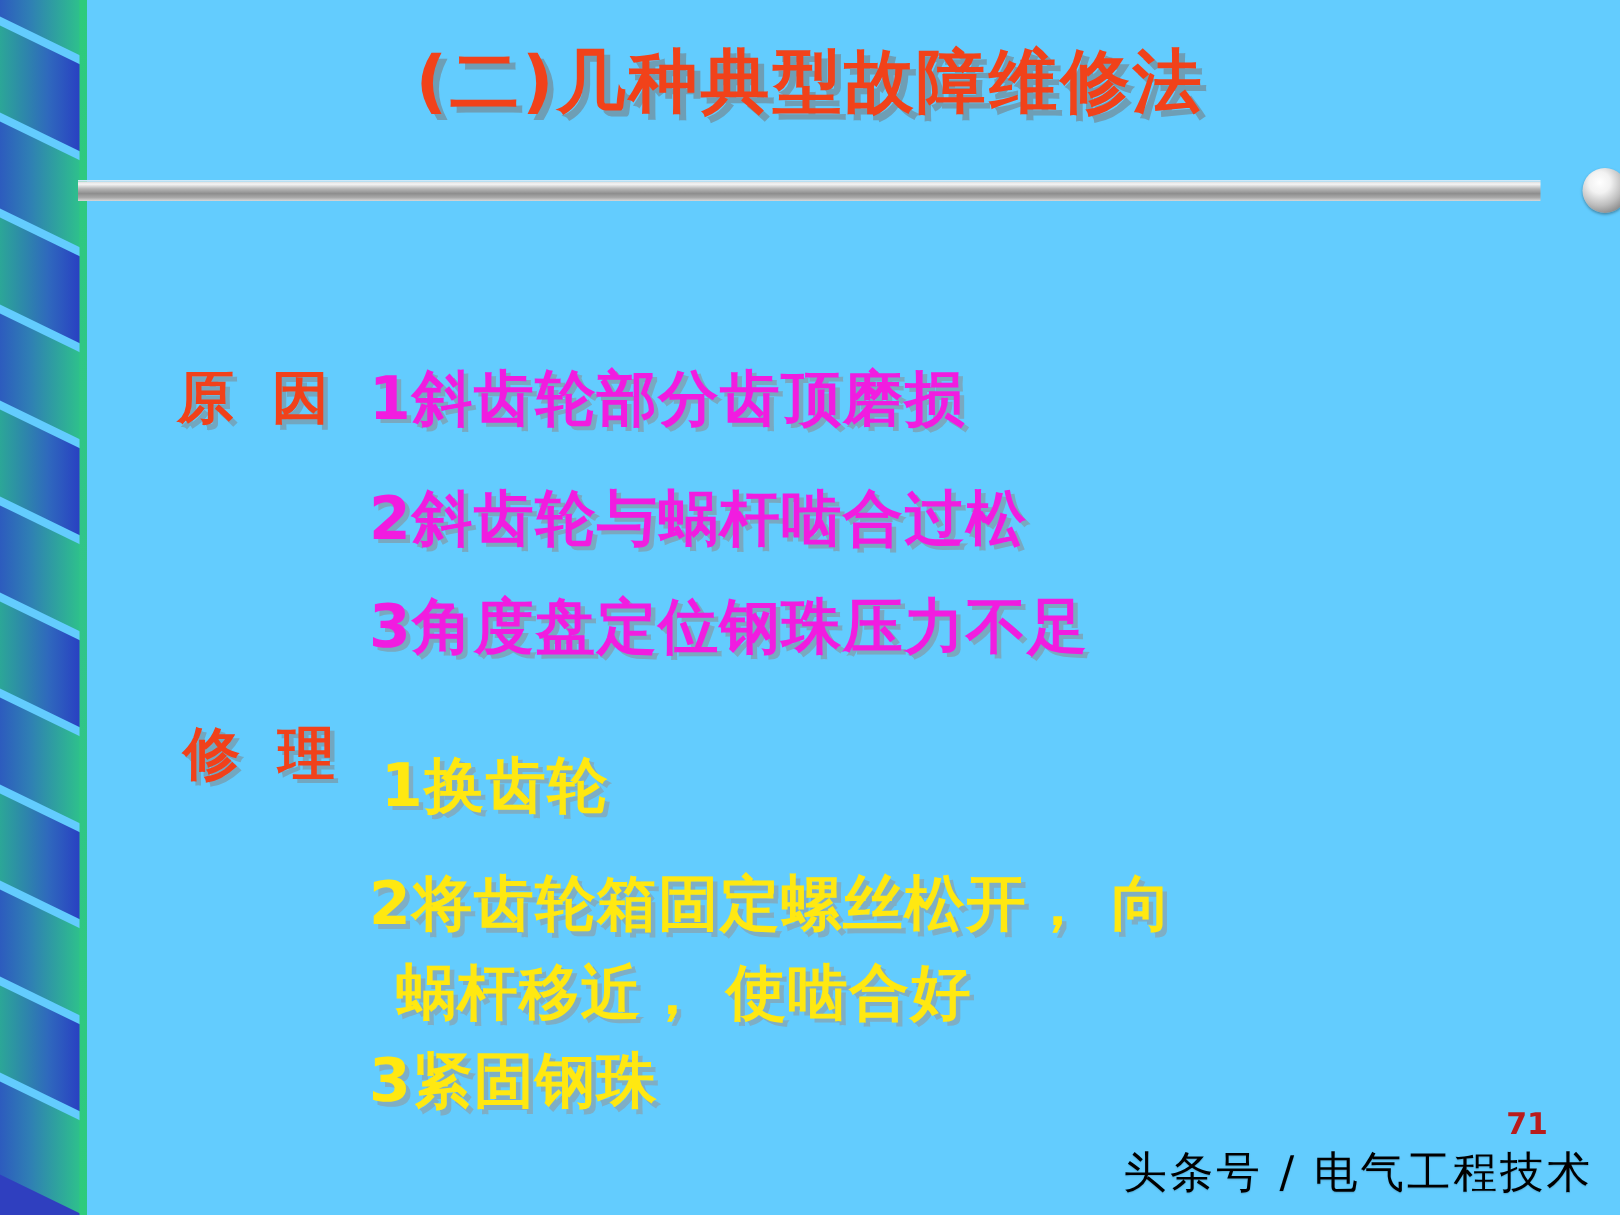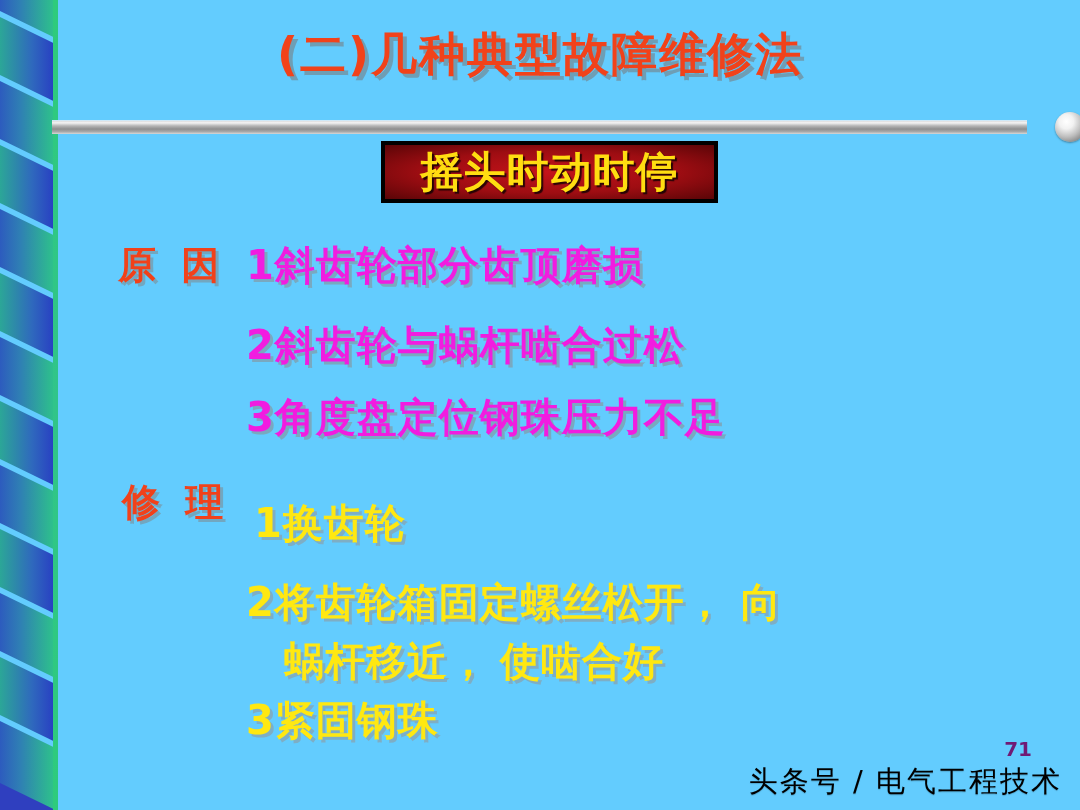--- a/index.html
+++ b/index.html
@@ -161,21 +161,21 @@
     text-shadow: 3px 3px 0 rgba(150,150,150,.55);
   }
 
   
   #page-number {
     position: absolute;
     right: 48px;
     top: 737px;
     font-size: 20px;
     font-weight: 700;
-    color: #701a75;
+    color: #b91c1c;
   }
   #watermark {
     position: absolute;
     right: 18px;
     top: 762px;
     font-size: 29px;
     color: #000000;
     letter-spacing: 2px;
     white-space: nowrap;
     text-shadow: 0 1px 1px rgba(0,0,0,.18);
@@ -215,35 +215,32 @@
     <div class="edge"></div>
   </div>
 
   <div id="main-title">(二)几种典型故障维修法</div>
 
   <div id="rule-wrap">
     <div id="rule-bar"></div>
     <div id="rule-knob"></div>
   </div>
 
-  <div id="banner-box">
-    <span id="banner-text">摇头时动时停</span>
-  </div>
 
   <div class="block cause">
     <div class="sec-label" style="left:118px; top:240px;">原 因</div>
     <div class="line" style="left:246px; top:238px;">1斜齿轮部分齿顶磨损</div>
     <div class="line" style="left:246px; top:318px;">2斜齿轮与蜗杆啮合过松</div>
     <div class="line" style="left:246px; top:390px;">3角度盘定位钢珠压力不足</div>
   </div>
 
   <div class="block fix">
     <div class="sec-label" style="left:122px; top:477px;">修 理</div>
     <div class="line" style="left:254px; top:496px;">1换齿轮</div>
     <div class="line" style="left:246px; top:575px;">2将齿轮箱固定螺丝松开， 向</div>
-    <div class="line" style="left:284px; top:634px;font-family:Liberation Serif, serif;">蜗杆移近， 使啮合好</div>
+    <div class="line" style="left:264px; top:634px;">蜗杆移近， 使啮合好</div>
     <div class="line" style="left:246px; top:693px;">3紧固钢珠</div>
   </div>
 
   <div id="page-number">71</div>
   <div id="watermark">头条号 / 电气工程技术</div>
 
 </div>
 
 </body></html>

